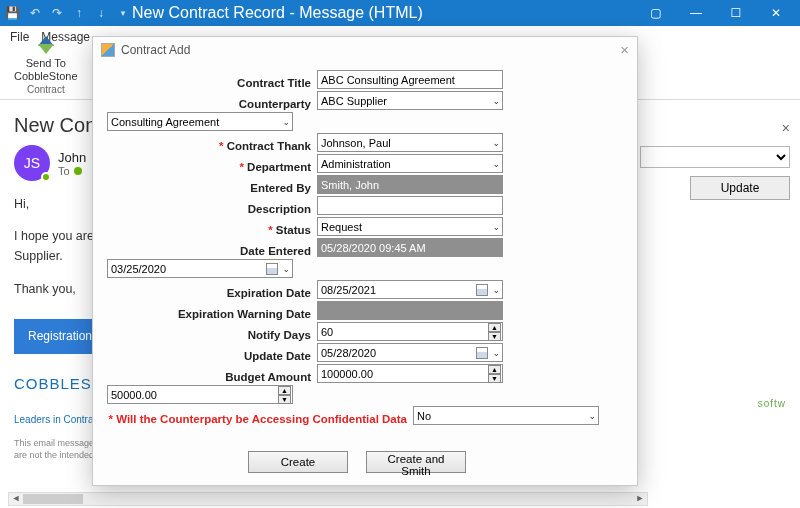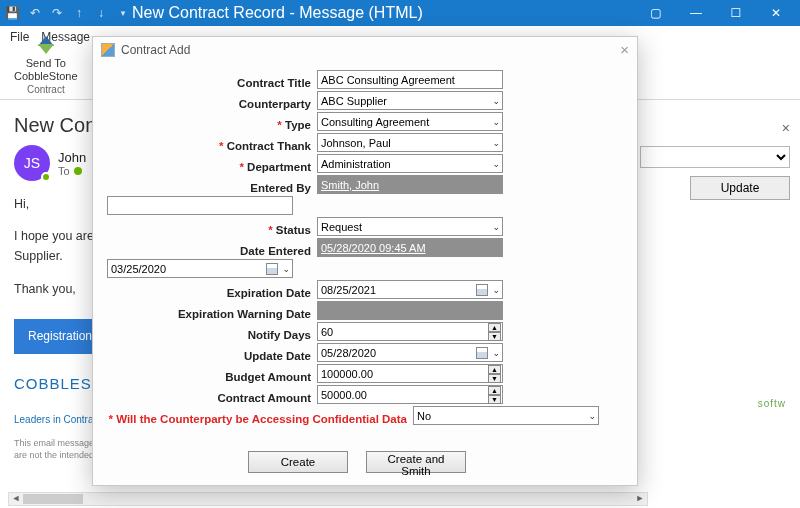--- a/index.html
+++ b/index.html
@@ -102,21 +102,21 @@
   .frow .ctrl { width: 186px; }
   .frow input[type=text], .frow .sel, .frow .spin, .frow .date {
     width:100%; height:19px; border:1px solid #8f8f8f; font-size:11px; padding:1px 3px;
     background:#fff;
   }
   .frow .sel, .frow .date, .frow .spin { position:relative; display:flex; align-items:center;}
   .frow .sel .dd, .frow .date .dd { position:absolute; right:2px; font-size:9px; color:#333; pointer-events:none;}
   .frow .date .cal { position:absolute; right:14px; width:12px;height:12px; border:1px solid #888; background:linear-gradient(#fff 40%,#cdd9e8 40%); }
   .frow .spin .sp { position:absolute; right:1px; width:13px; display:flex; flex-direction:column; }
   .frow .spin .sp span { font-size:7px; line-height:7px; text-align:center; border:1px solid #888; background:#eee;}
-  .frow .ro { background:#8f8f8f !important; color:#fff;text-decoration:underline; }
+  .frow .ro { background:#8f8f8f !important; color:#fff; }
   .m-buttons { display:flex; justify-content:center; gap:18px; padding:8px 16px 12px 0;}
   .m-buttons button { width:100px; height:22px; border:1px solid #8a8a8a; background:linear-gradient(#f7f7f7,#e3e3e3); font-size:11.5px;}
 
   .scrollbar-h { position:absolute; left:8px; bottom:2px; width:640px; height:14px; background:#f0f0f0; border:1px solid #ddd;}
   .scrollbar-h .thumb { position:absolute; left:14px; top:1px; height:10px; width:60px; background:#cdcdcd;}
   .scrollbar-h .arr { position:absolute; top:0; width:14px; height:12px; text-align:center; font-size:9px; color:#666;}
   .scrollbar-h .arr.l{left:0;} .scrollbar-h .arr.r{right:0;}
 </style>
 </head>
 <body>
@@ -227,21 +227,20 @@
         <div class="lbl">Counterparty</div>
       <div class="ctrl">
           <div class="sel">
             <span>ABC Supplier</span>
             <span class="dd">⌄</span>
           </div>
         </div>
       </div>
 
     <div class="frow">
-        <div class="lbl req">Type</div>
       <div class="ctrl">
           <div class="sel">
             <span>Consulting Agreement</span>
             <span class="dd">⌄</span>
           </div>
         </div>
       </div>
 
     <div class="frow">
         <div class="lbl req">Contract Thank</div>
@@ -262,20 +261,21 @@
           </div>
         </div>
       </div>
 
     <div class="frow">
         <div class="lbl">Entered By</div>
       <div class="ctrl"><input type="text" class="ro" readonly="" value="Smith, John" style=""></div>
       </div>
 
     <div class="frow">
+        <div class="lbl">Description</div>
       <div class="ctrl"><input type="text" value="" style=""></div>
       </div>
 
     <div class="frow">
         <div class="lbl req">Status</div>
       <div class="ctrl">
           <div class="sel">
             <span>Request</span>
             <span class="dd">⌄</span>
           </div>
@@ -344,21 +344,20 @@
             <span>100000.00</span>
             <div class="sp">
               <span>▲</span>
               <span>▼</span>
             </div>
           </div>
         </div>
       </div>
 
     <div class="frow">
-        <div class="lbl">Contract Amount</div>
       <div class="ctrl">
           <div class="spin">
             <span>50000.00</span>
             <div class="sp">
               <span>▲</span>
               <span>▼</span>
             </div>
           </div>
         </div>
       </div>

